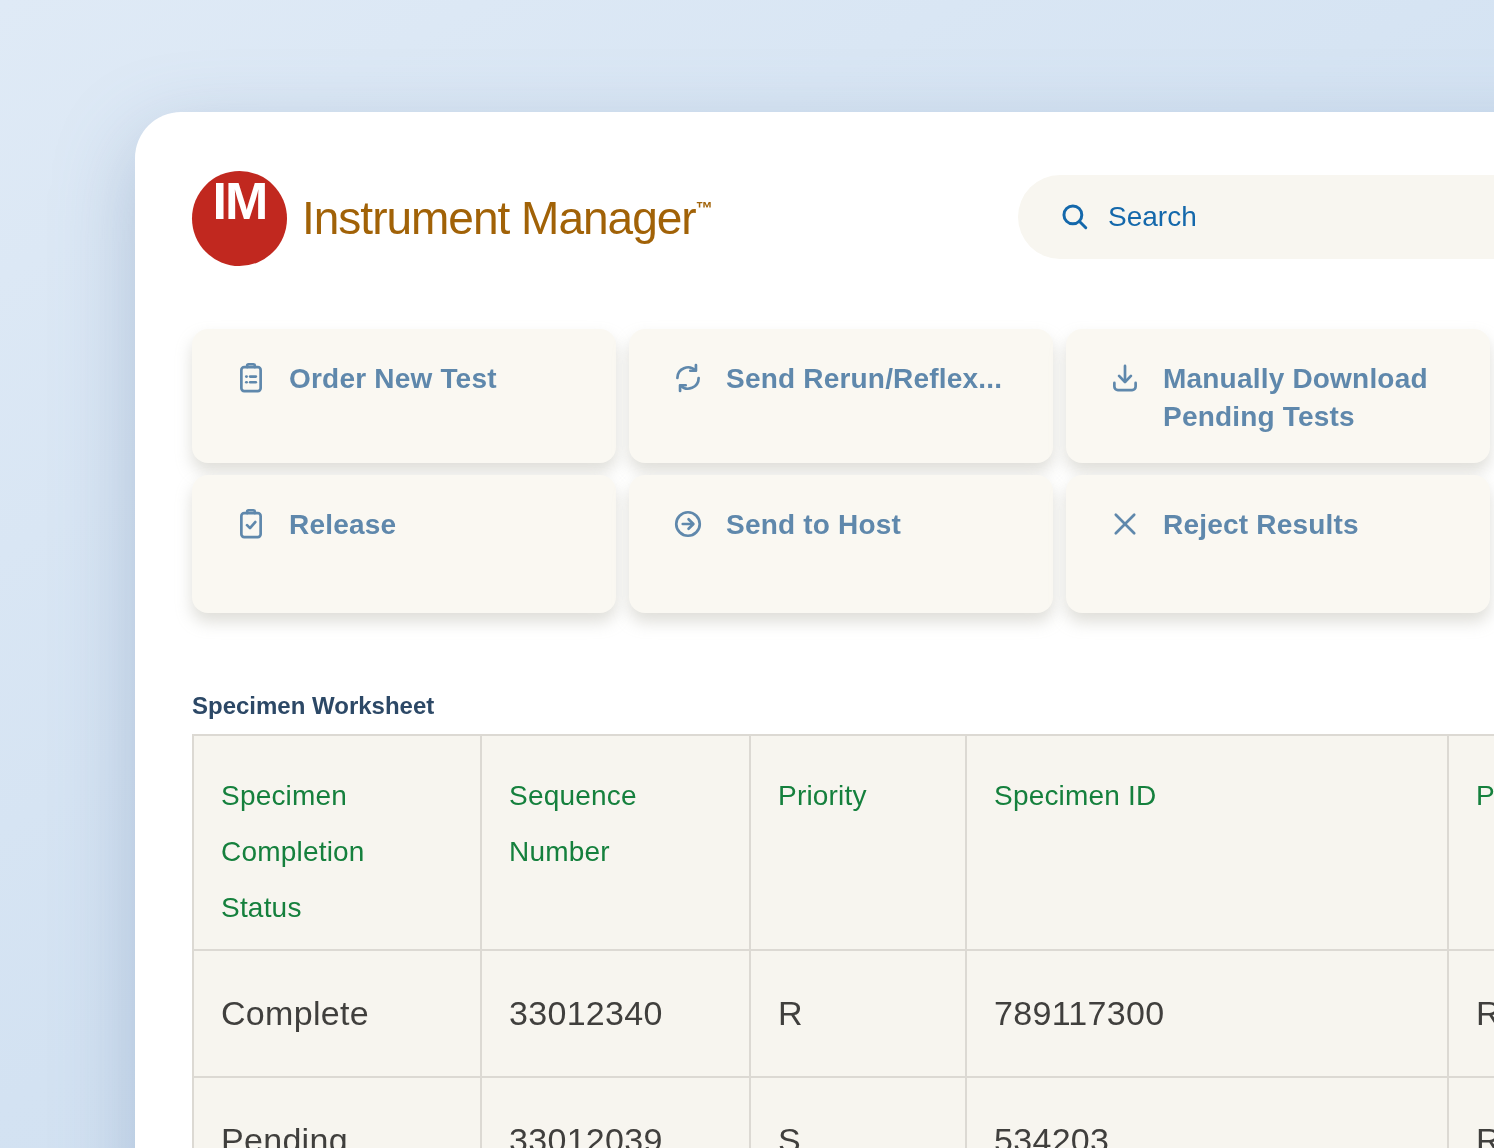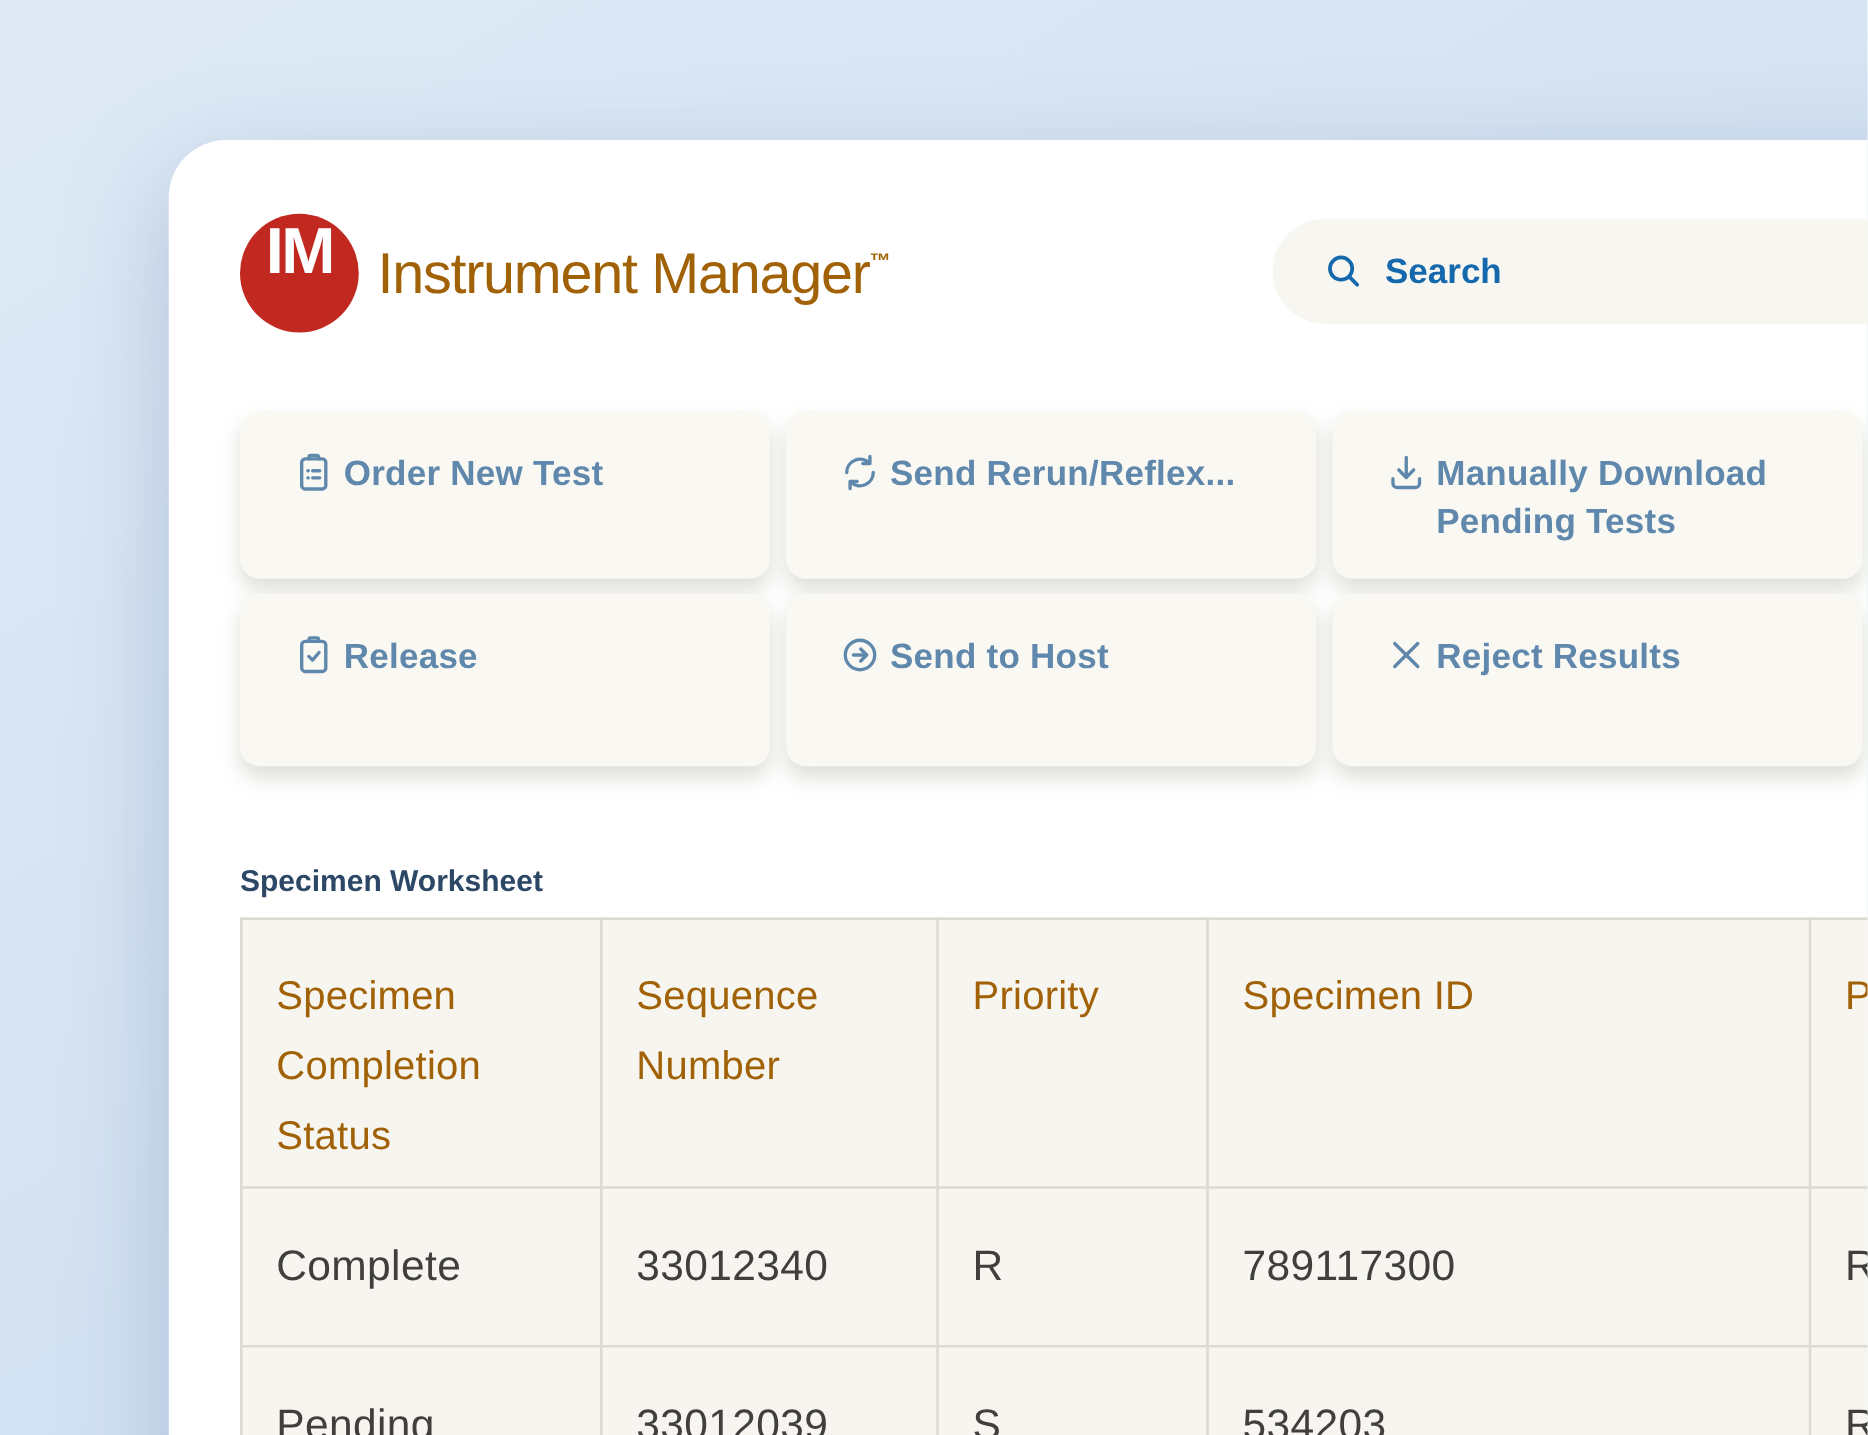--- a/index.html
+++ b/index.html
@@ -36,38 +36,38 @@
   .app-title sup { font-size: 17px; font-weight: 600; position: relative; top: -4px; letter-spacing: 0; }
 
   .search-pill {
     position: absolute; left: 883px; top: 63px;
     width: 540px; height: 84px;
     background: #f8f6f0; border-radius: 42px;
     display: flex; align-items: center;
     padding-left: 40px; gap: 16px;
     cursor: pointer; border: none;
   }
-  .search-pill .s-label { color: #1468ab; font-size: 28px; font-weight: 700; }
+  .search-pill .s-label { color: #1468ab; font-size: 28px; font-weight: 400; }
   .search-pill svg { display: block; }
 
   
   .actions-grid {
     margin-top: 63px;
     width: 1298px;
     display: grid;
     grid-template-columns: repeat(3, 1fr);
     grid-template-rows: 134px 138px;
     column-gap: 13px; row-gap: 12px;
   }
   .action-card {
     background: #faf8f2;
     border: none; border-radius: 16px;
     box-shadow: 0 9px 16px rgba(172,167,155,0.38);
     display: flex; align-items: flex-start;
-    padding: 31px 28px 0 42px; gap: 7px;
+    padding: 31px 28px 0 42px; gap: 21px;
     text-align: left; cursor: pointer;
   }
   .action-card .a-icon { flex: 0 0 auto; margin-top: 1px; }
   .action-card .a-label {
     color: #5f88ac; font-size: 28px; font-weight: 600;
     line-height: 38px; letter-spacing: 0.2px;
   }
 
   
   .worksheet-title {
@@ -82,21 +82,21 @@
     width: 1800px;
     background: #f7f5ef;
   }
   table.worksheet th, table.worksheet td {
     border: 2px solid #dcd9d3;
     background: #f7f5ef;
   }
   table.worksheet th {
     height: 215px; vertical-align: top;
     padding: 32px 28px 0 27px;
-    font-size: 32px; font-weight: 500; color: #a16207;
+    font-size: 28px; font-weight: 500; color: #15803d;
     line-height: 56px; text-align: left; letter-spacing: 0.2px;
   }
   table.worksheet td {
     height: 127px; vertical-align: middle;
     padding: 0 28px 0 27px;
     font-size: 34px; font-weight: 400; color: #403f3d;
     letter-spacing: 0.3px;
   }
 </style>
 </head>

